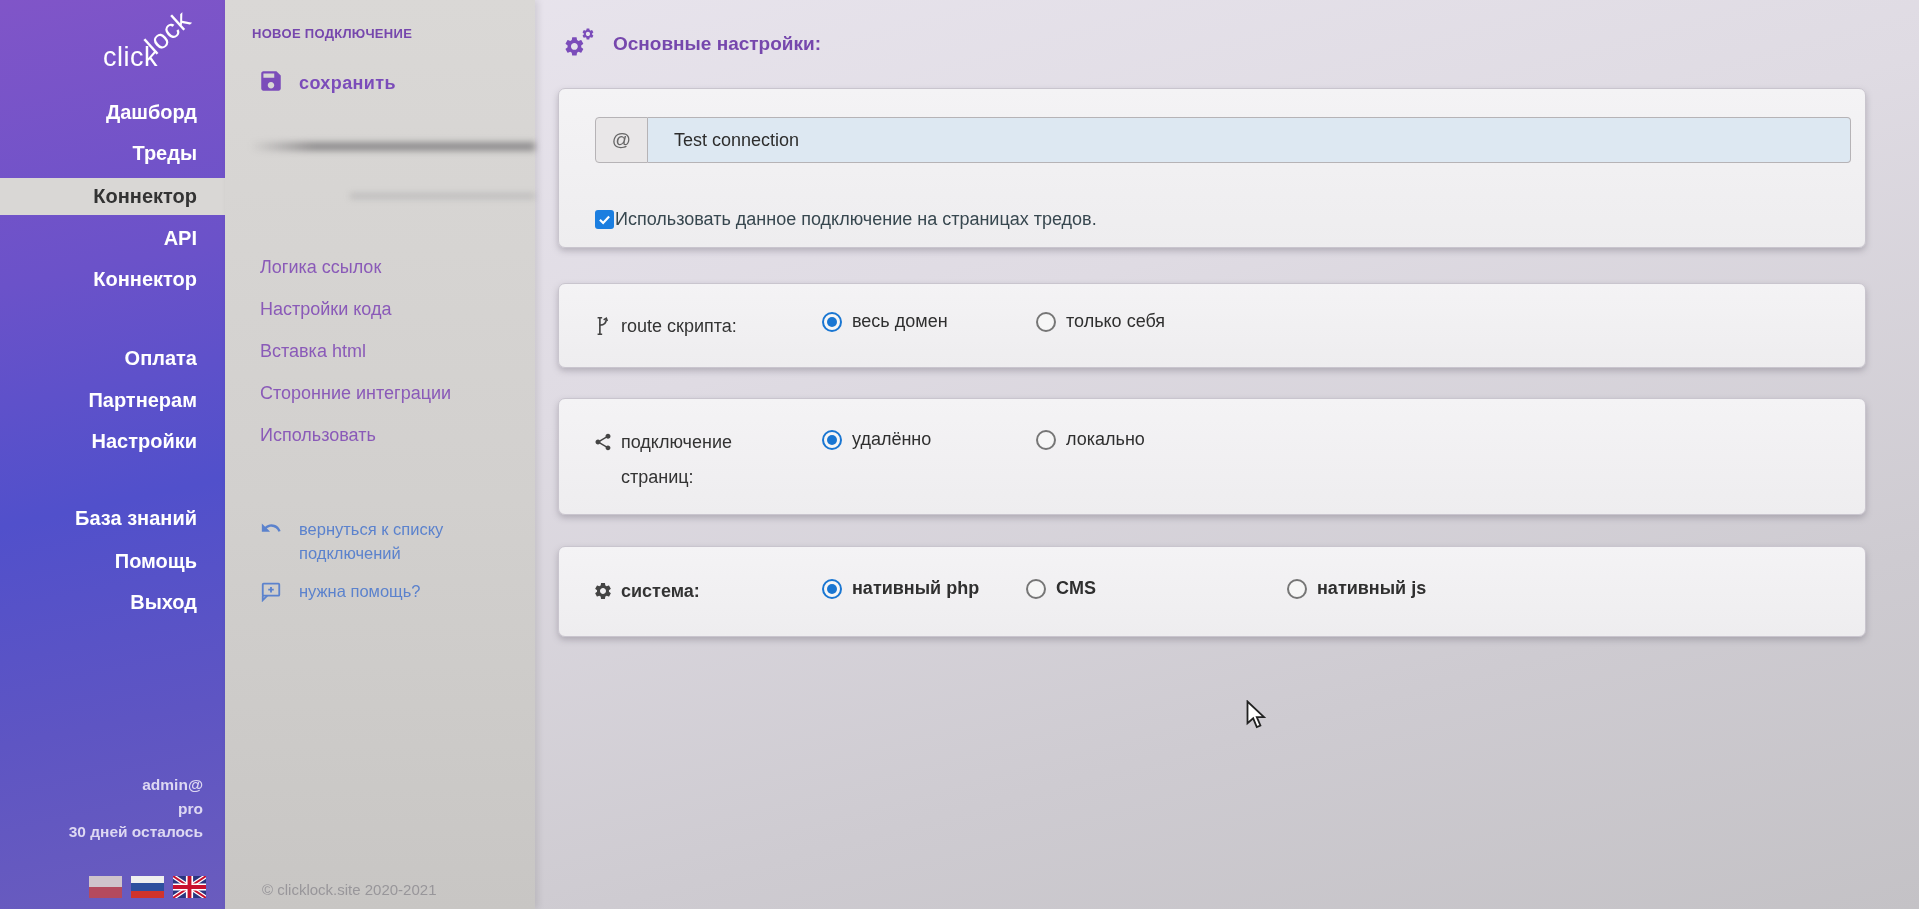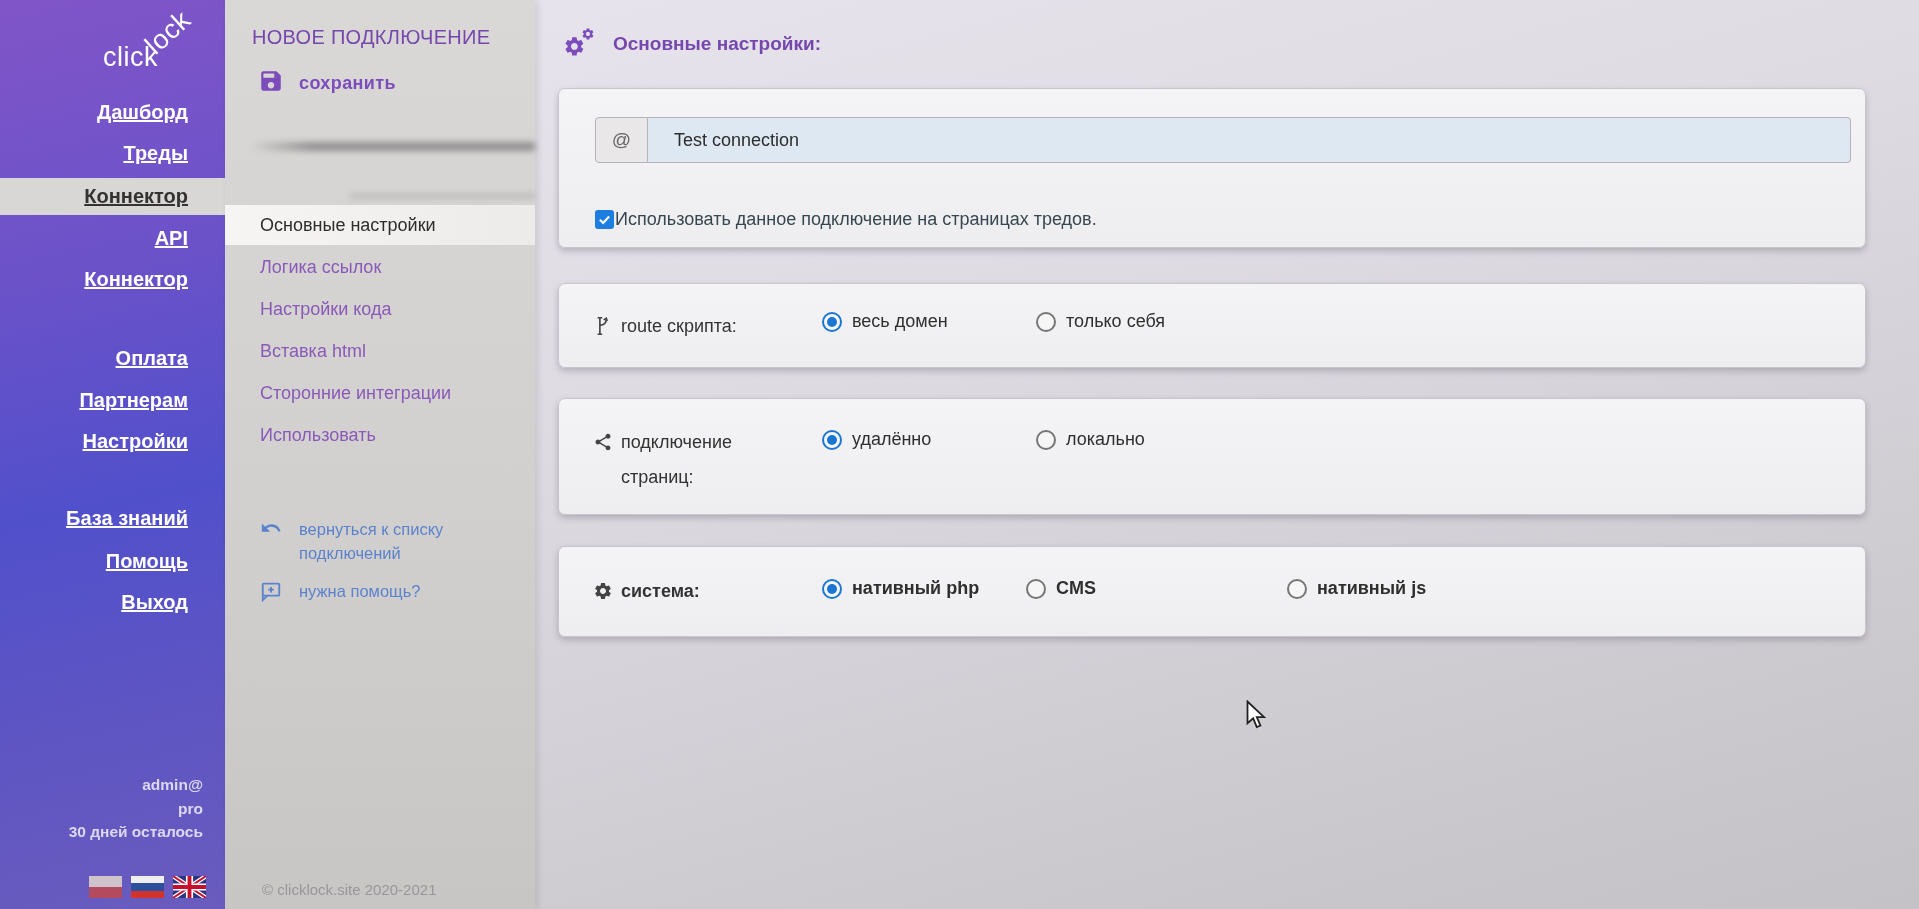--- a/index.html
+++ b/index.html
@@ -12,41 +12,41 @@
   .sidebar{
     position:absolute;left:0;top:0;width:225px;height:909px;
     background:linear-gradient(168deg,#8055c8 0%,#6b52c9 30%,#5150cb 55%,#5e55c3 78%,#6a5cbe 100%);
   }
   .logo{position:absolute;top:22px;left:0;width:225px;height:70px;color:#fff;}
   .logo-click{position:absolute;left:103px;top:20px;font-size:27px;letter-spacing:.5px;}
   .logo-lock{position:absolute;left:160px;top:8px;font-size:27px;letter-spacing:.5px;
     transform:rotate(-42deg);transform-origin:left bottom;display:inline-block;}
   .nav-item{
     position:absolute;left:0;width:225px;height:36px;line-height:36px;
-    text-align:right;padding-right:37px;box-sizing:border-box;
-    color:#fff;font-size:20px;font-weight:700;cursor:pointer;text-decoration:underline;
+    text-align:right;padding-right:28px;box-sizing:border-box;
+    color:#fff;font-size:20px;font-weight:700;cursor:pointer;
   }
   .nav-item.active{
     height:37px;line-height:37px;background:#d9d7d5;color:#333;font-weight:700;
   }
   .account{position:absolute;left:0;width:203px;text-align:right;color:#ddd8f2;font-weight:700;font-size:15.5px;}
   .flags{position:absolute;left:89px;top:876px;height:22px;display:flex;gap:9px;}
   .flag{width:33px;height:22px;display:block;position:relative;cursor:pointer;}
   .flag-pl .t{position:absolute;left:0;top:0;width:100%;height:50%;background:#cfc3cb;}
   .flag-pl .b{position:absolute;left:0;bottom:0;width:100%;height:50%;background:#b44a5e;}
   .flag-ru .w{position:absolute;left:0;top:0;width:100%;height:34%;background:#efefef;}
   .flag-ru .bl{position:absolute;left:0;top:34%;width:100%;height:33%;background:#2d4f9e;}
   .flag-ru .r{position:absolute;left:0;bottom:0;width:100%;height:33%;background:#d0342c;}
   
   .subsidebar{
     position:absolute;left:225px;top:0;width:310px;height:909px;
     background:linear-gradient(180deg,#dad8d6 0%,#d2d0ce 55%,#c8c6c4 100%);
     box-shadow:3px 0 7px rgba(0,0,0,.10);
   }
-  .sub-title{position:absolute;left:27px;top:26px;font-size:20px;font-weight:400;color:#7647ad;letter-spacing:.3px;}
+  .sub-title{position:absolute;left:27px;top:26px;font-size:13px;font-weight:700;color:#7647ad;letter-spacing:.3px;}
   .save-btn{position:absolute;left:33px;top:68px;display:flex;align-items:center;gap:15px;cursor:pointer;}
   .save-btn .lbl{font-size:18px;font-weight:700;color:#7b4cba;letter-spacing:.4px;}
   .hdr-shadow{position:absolute;left:25px;top:142px;width:285px;height:9px;
     background:linear-gradient(90deg,rgba(90,88,92,0) 0%,rgba(90,88,92,.55) 22%,rgba(90,88,92,.55) 100%);
     filter:blur(3px);}
   .hdr-shadow2{position:absolute;left:125px;top:193px;width:185px;height:6px;
     background:rgba(110,108,112,.22);filter:blur(3px);}
   .sub-menu-item{position:absolute;left:0;width:310px;height:40px;line-height:40px;
     padding-left:35px;box-sizing:border-box;font-size:18px;color:#8a5ab8;cursor:pointer;}
   .sub-menu-item.active{background:linear-gradient(90deg,#f6f5f3 0%,#edebe9 100%);color:#2d2d2d;}
@@ -143,21 +143,20 @@
         <svg width="26" height="26" viewBox="0 0 24 24">
             <path fill="#7b4cba" d="M17 3H5c-1.11 0-2 .9-2 2v14c0 1.1.89 2 2 2h14c1.1 0 2-.9 2-2V7l-4-4zm-5 16c-1.66 0-3-1.34-3-3s1.34-3 3-3 3 1.34 3 3-1.34 3-3 3zm3-10H5V5h10v4z"></path>
           </svg>
       </span>
       <span class="lbl">сохранить</span>
     </div>
 
     <div class="hdr-shadow"></div>
     <div class="hdr-shadow2"></div>
 
-    <div class="sub-menu-item active" style="top:205px">Основные настройки</div>
     <div class="sub-menu-item" style="top:247px">Логика ссылок</div>
     <div class="sub-menu-item" style="top:289px">Настройки кода</div>
     <div class="sub-menu-item" style="top:331px">Вставка html</div>
     <div class="sub-menu-item" style="top:373px">Сторонние интеграции</div>
     <div class="sub-menu-item" style="top:415px">Использовать</div>
 
     <div class="sub-link" style="left:35px;top:517px;width:230px">
       <span>
         <svg width="22" height="22" viewBox="0 0 24 24">
             <path fill="#5b82cd" d="M12.5 8c-2.65 0-5.05.99-6.9 2.6L2 7v9h9l-3.62-3.62c1.39-1.16 3.16-1.88 5.12-1.88 3.54 0 6.55 2.31 7.6 5.5l2.37-.78C21.08 11.03 17.15 8 12.5 8z"></path>

